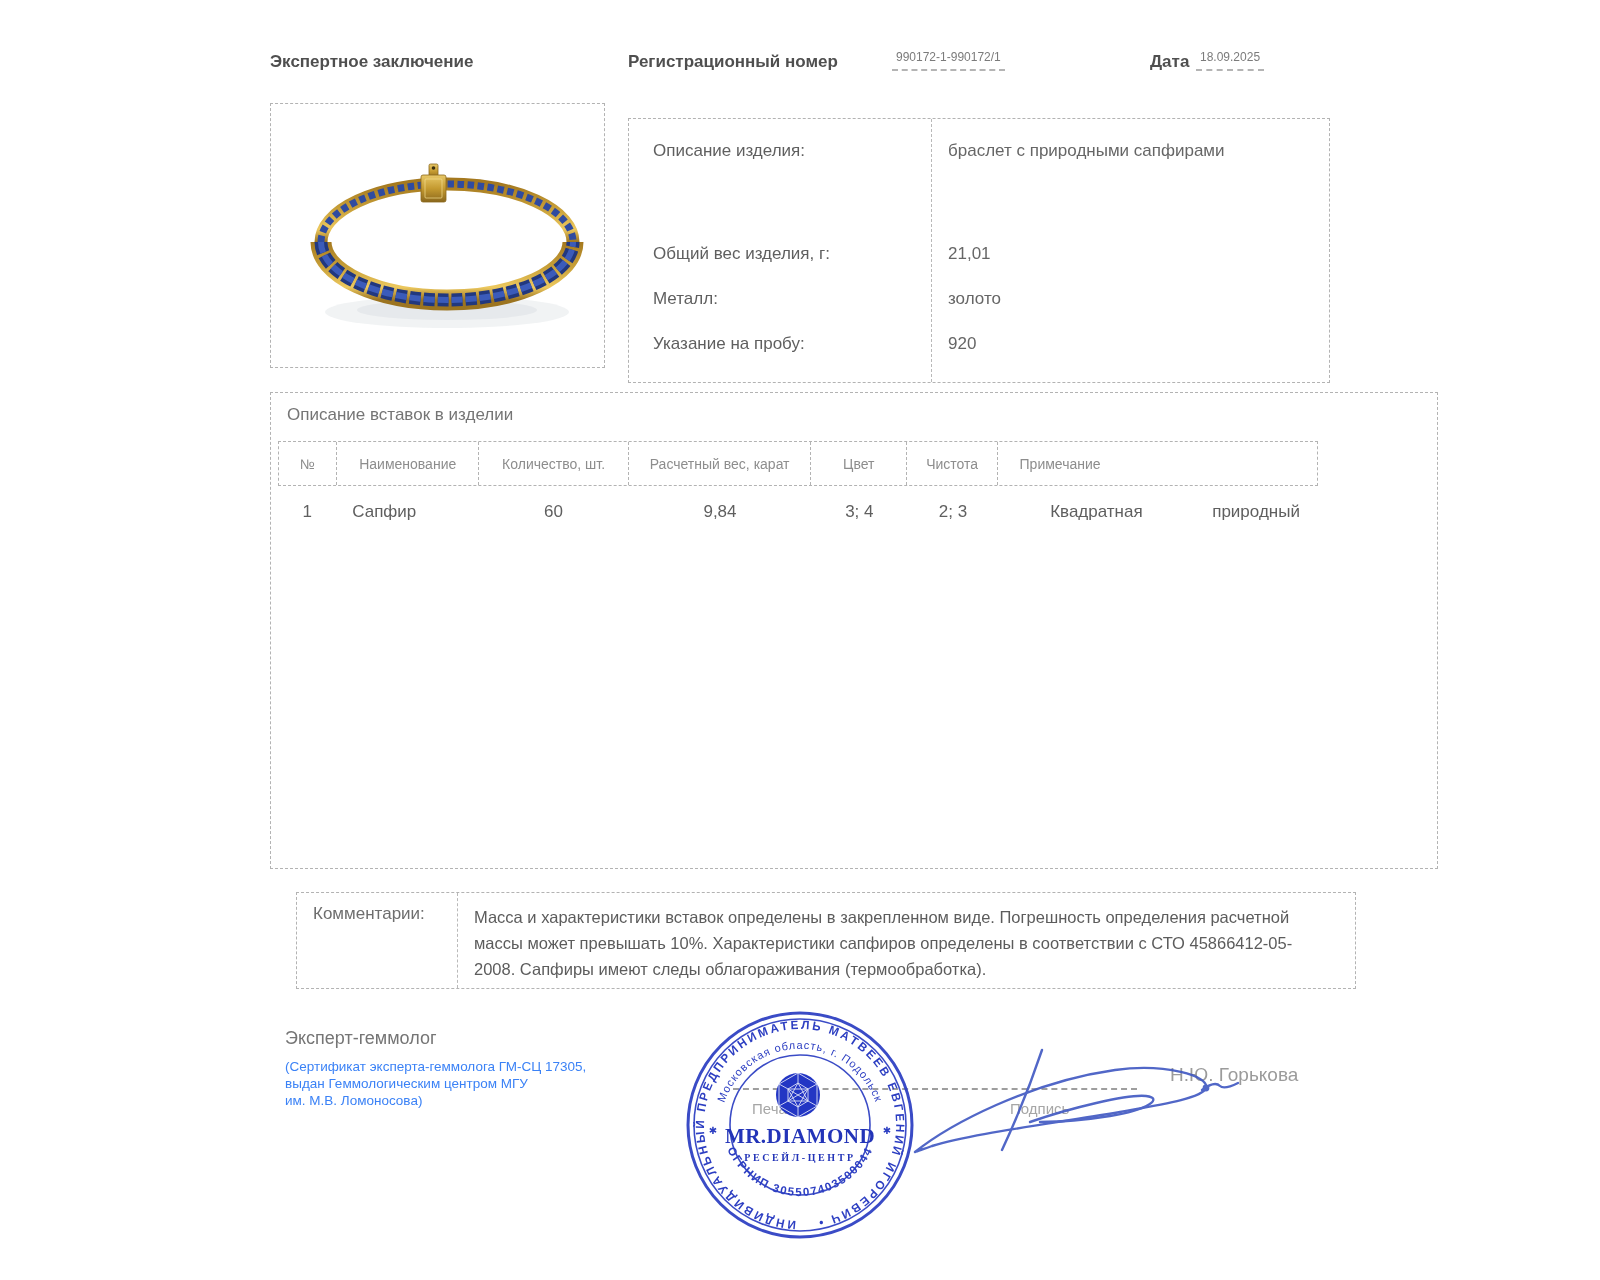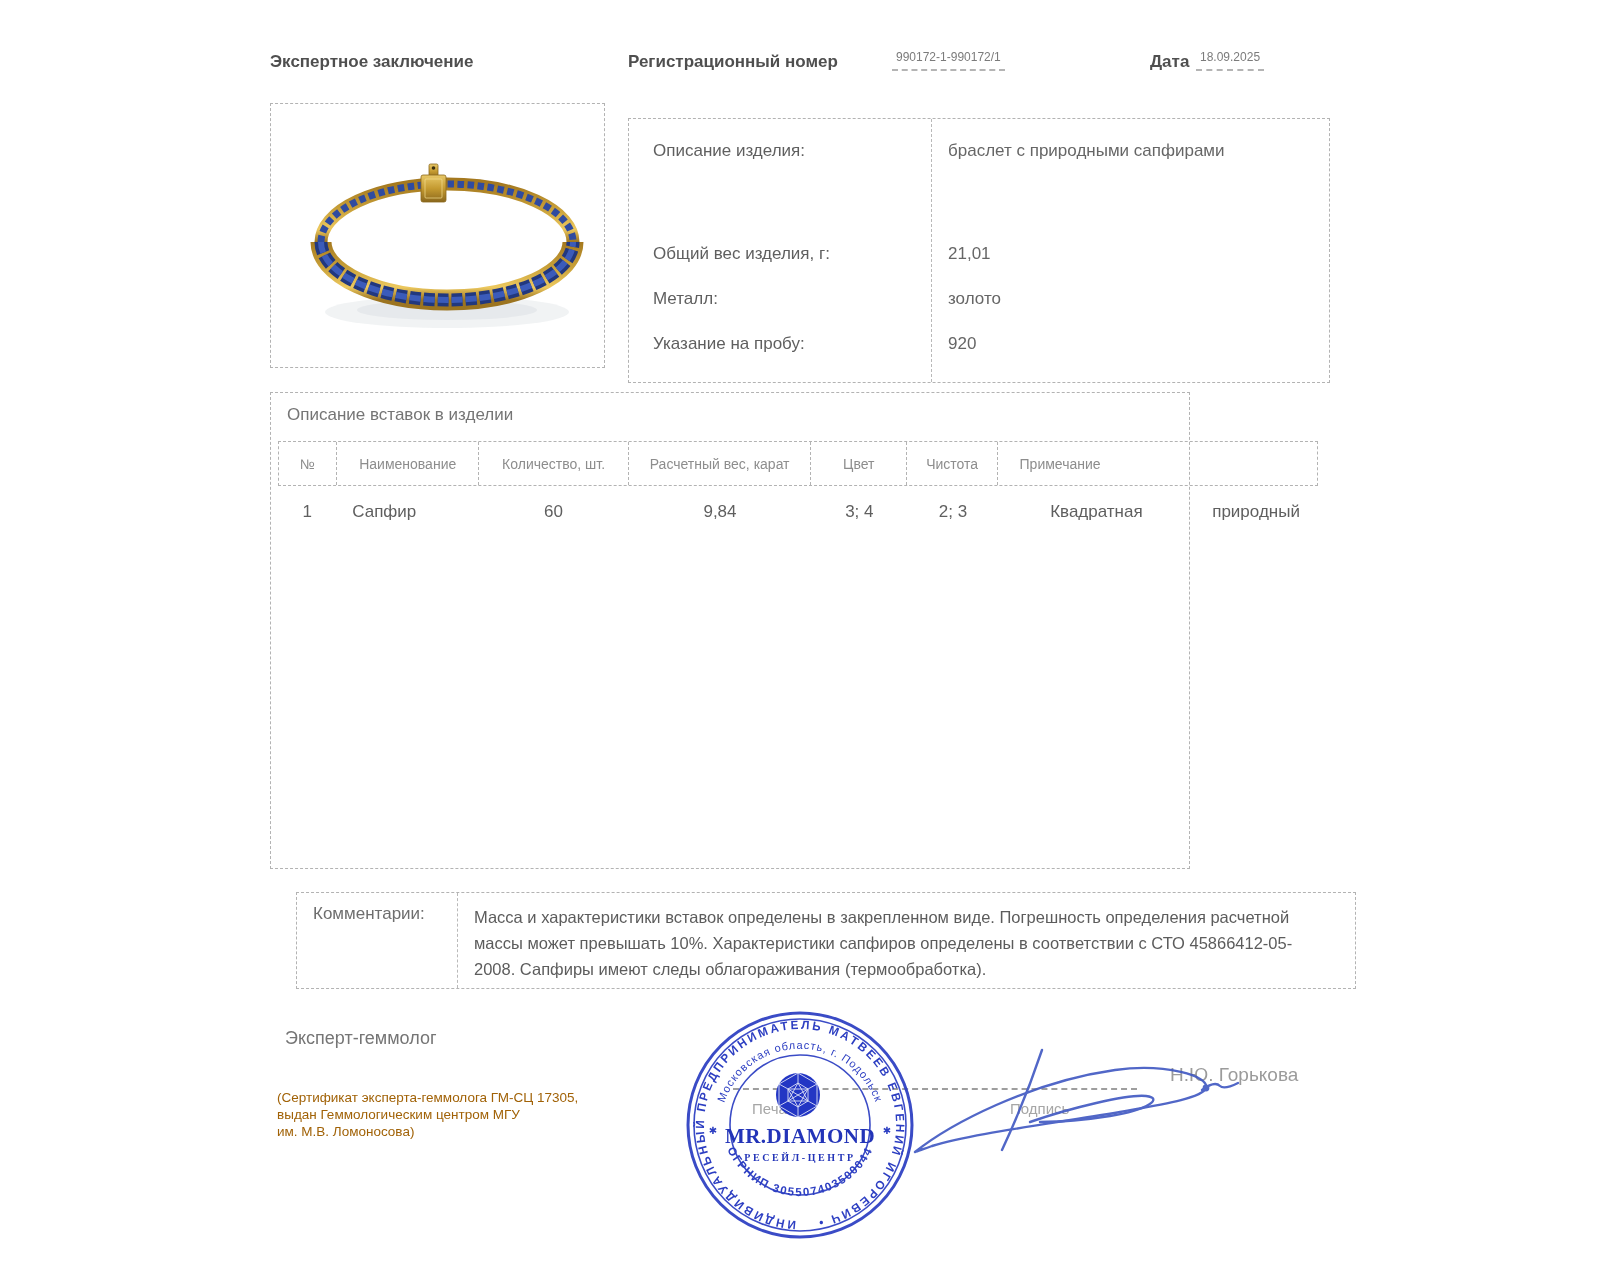--- a/index.html
+++ b/index.html
@@ -35,21 +35,21 @@
   .c4{width:9.2%;} .c5{width:8.8%;} .c6{width:18.8%;} .c7{width:11.9%;}
 
   
   .com-divider { position:absolute; top:0; bottom:0; left:160px; border-left:1.5px dashed #b9b9b9; }
   .com-label { position:absolute; left:16px; top:11px; font-size:17px; color:#6e6e6e; }
   .com-text  { position:absolute; left:177px; top:11px; width:844px;
                font-size:16.5px; line-height:26px; color:#5c5c5c; }
 
   
   .expert-title { position:absolute; left:285px; top:1028px; font-size:18px; color:#757575; }
-  .cert-line { position:absolute; left:277px; font-size:13.5px; line-height:17px; color:#a16207;margin-top:31px; }
+  .cert-line { position:absolute; left:285px; font-size:13.5px; line-height:17px; color:#3b82f6; }
   .sig-line  { position:absolute; left:733px; top:1072px; width:404px; height:18px;
                border-bottom:2px dashed #9e9e9e; z-index:1; }
   .sig-caption { position:absolute; font-size:15px; color:#a6a6a6; z-index:1; }
   .expert-name { position:absolute; left:1170px; top:1064px; font-size:19px; color:#9b9b9b; z-index:1; }
   #stamp-svg { position:absolute; left:683px; top:1008px; z-index:2; }
   #signature-svg { position:absolute; left:880px; top:1038px; z-index:3; }
 </style>
 </head>
 <body>
 
@@ -99,21 +99,21 @@
   <div class="desc-label" style="top:22px;">Описание изделия:</div>
   <div class="desc-value" style="top:22px;">браслет с природными сапфирами</div>
   <div class="desc-label" style="top:125px;">Общий вес изделия, г:</div>
   <div class="desc-value" style="top:125px;">21,01</div>
   <div class="desc-label" style="top:170px;">Металл:</div>
   <div class="desc-value" style="top:170px;">золото</div>
   <div class="desc-label" style="top:215px;">Указание на пробу:</div>
   <div class="desc-value" style="top:215px;">920</div>
 </div>
 
-<div class="dash-box" style="left:270px; top:392px; width:920px; height:477px;">
+<div class="dash-box" style="left:270px; top:392px; width:1168px; height:477px;">
   <div class="tbl-title">Описание вставок в изделии</div>
   <div class="tbl-head">
     <div class="th c0">№</div>
     <div class="th c1">Наименование</div>
     <div class="th c2">Количество, шт.</div>
     <div class="th c3">Расчетный вес, карат</div>
     <div class="th c4">Цвет</div>
     <div class="th c5">Чистота</div>
     <div class="th c7">Примечание</div>
   </div>

